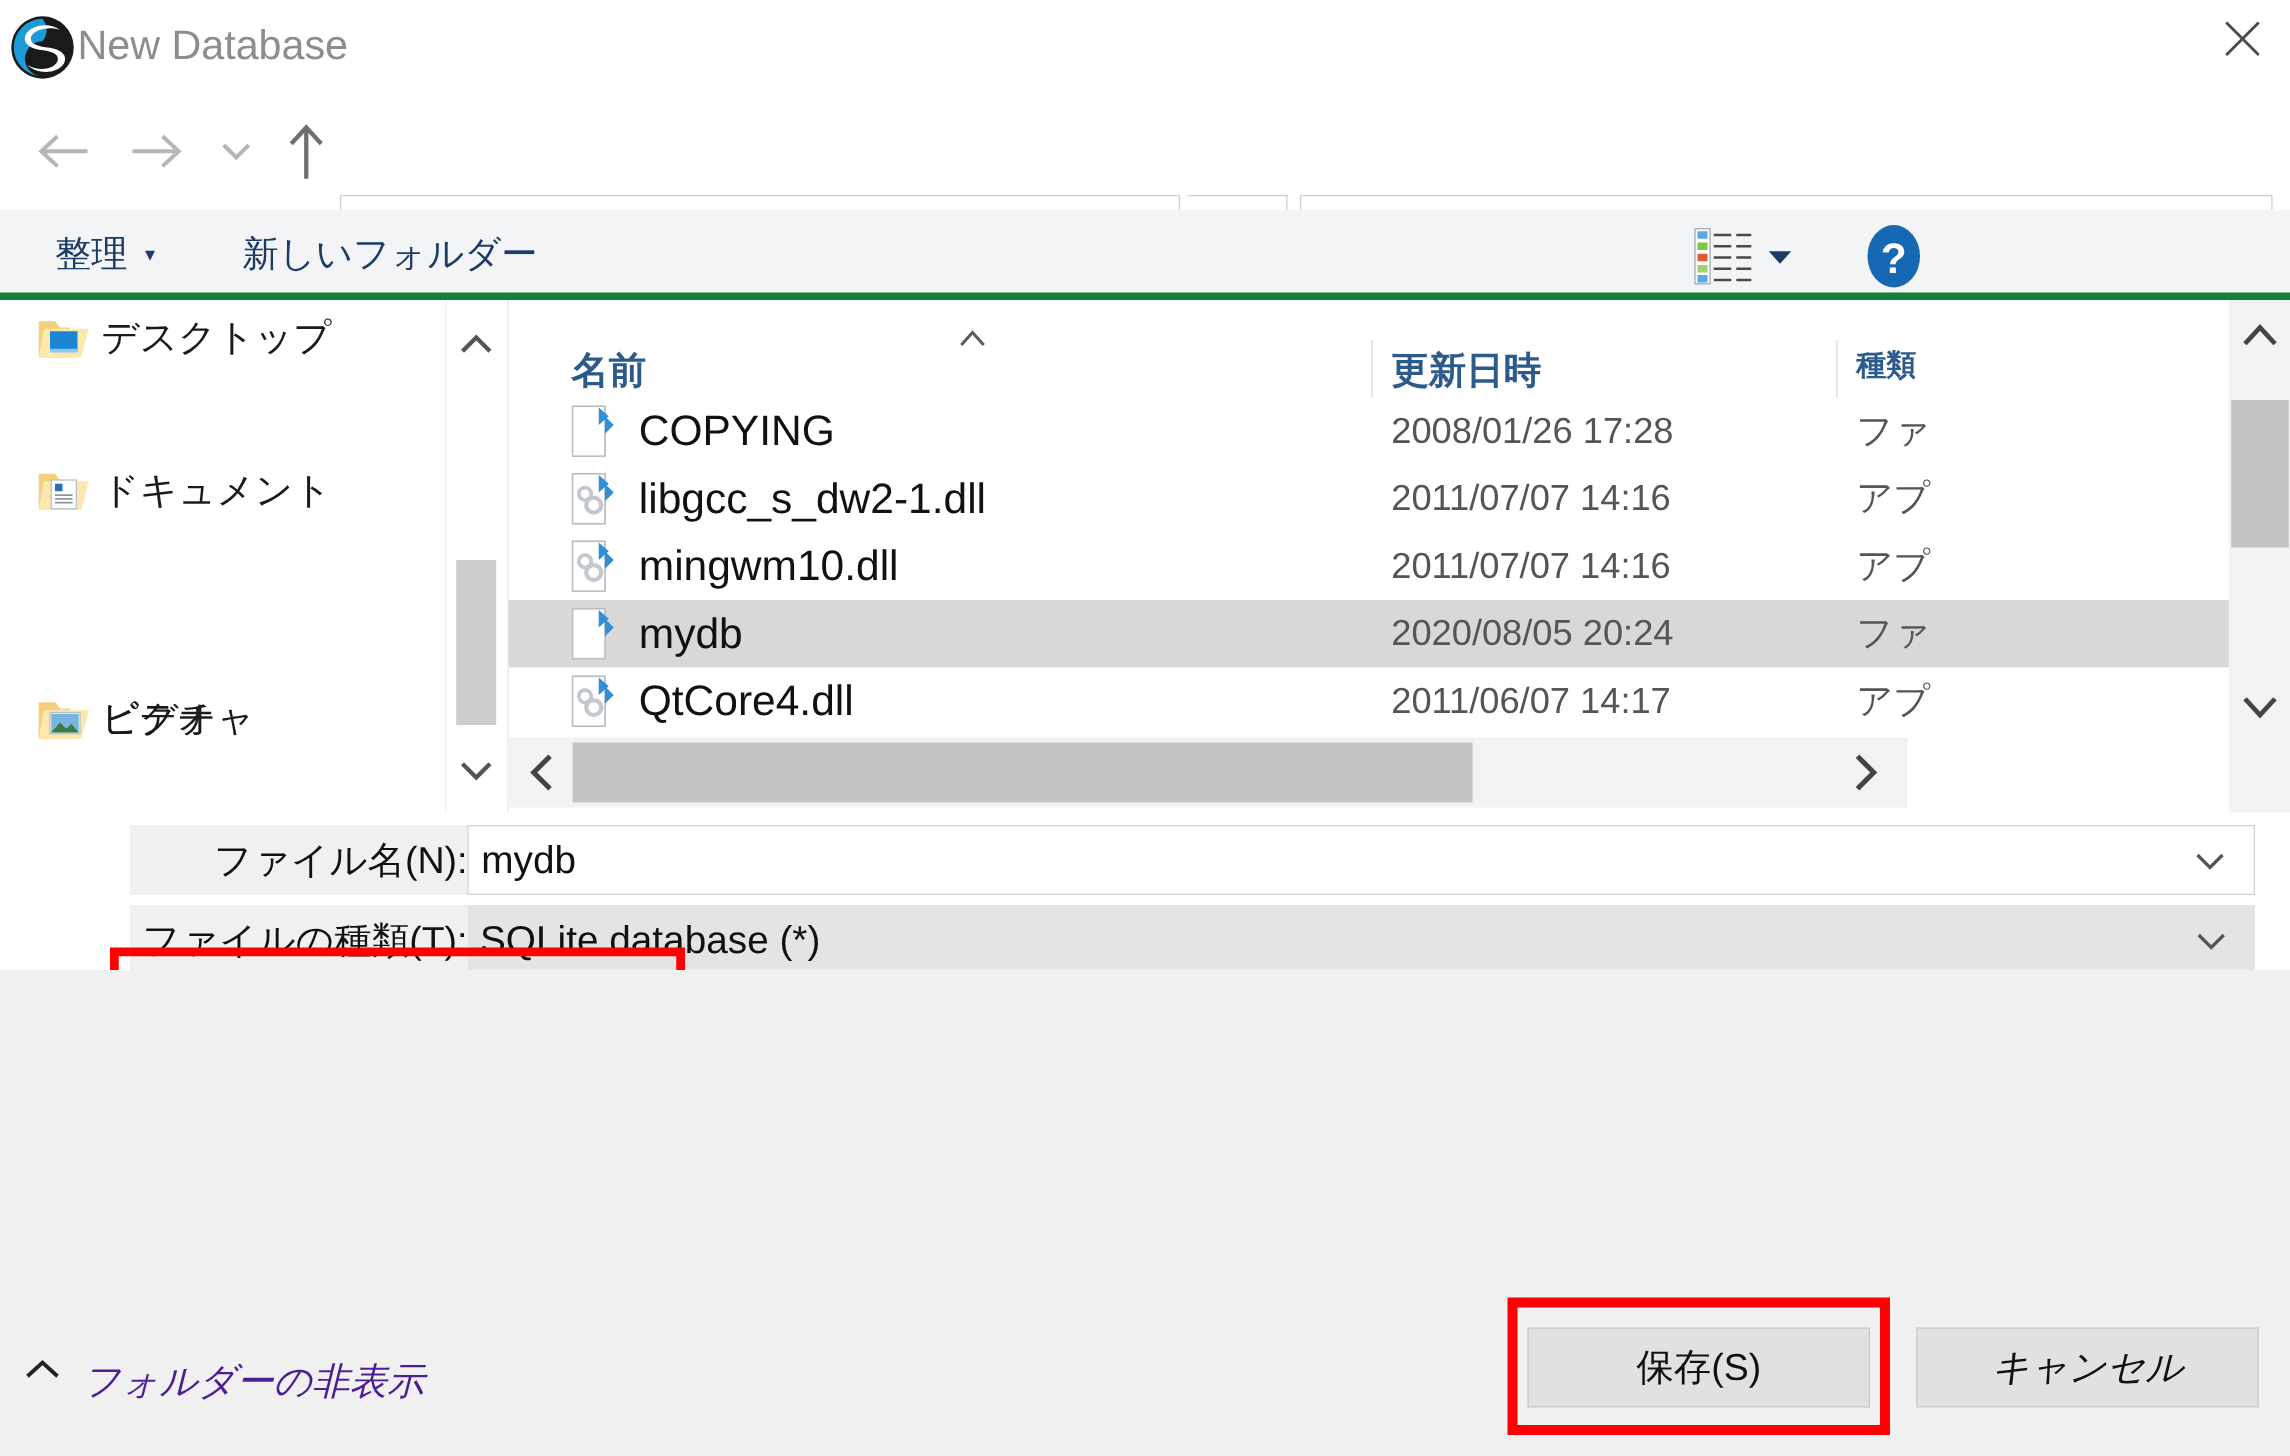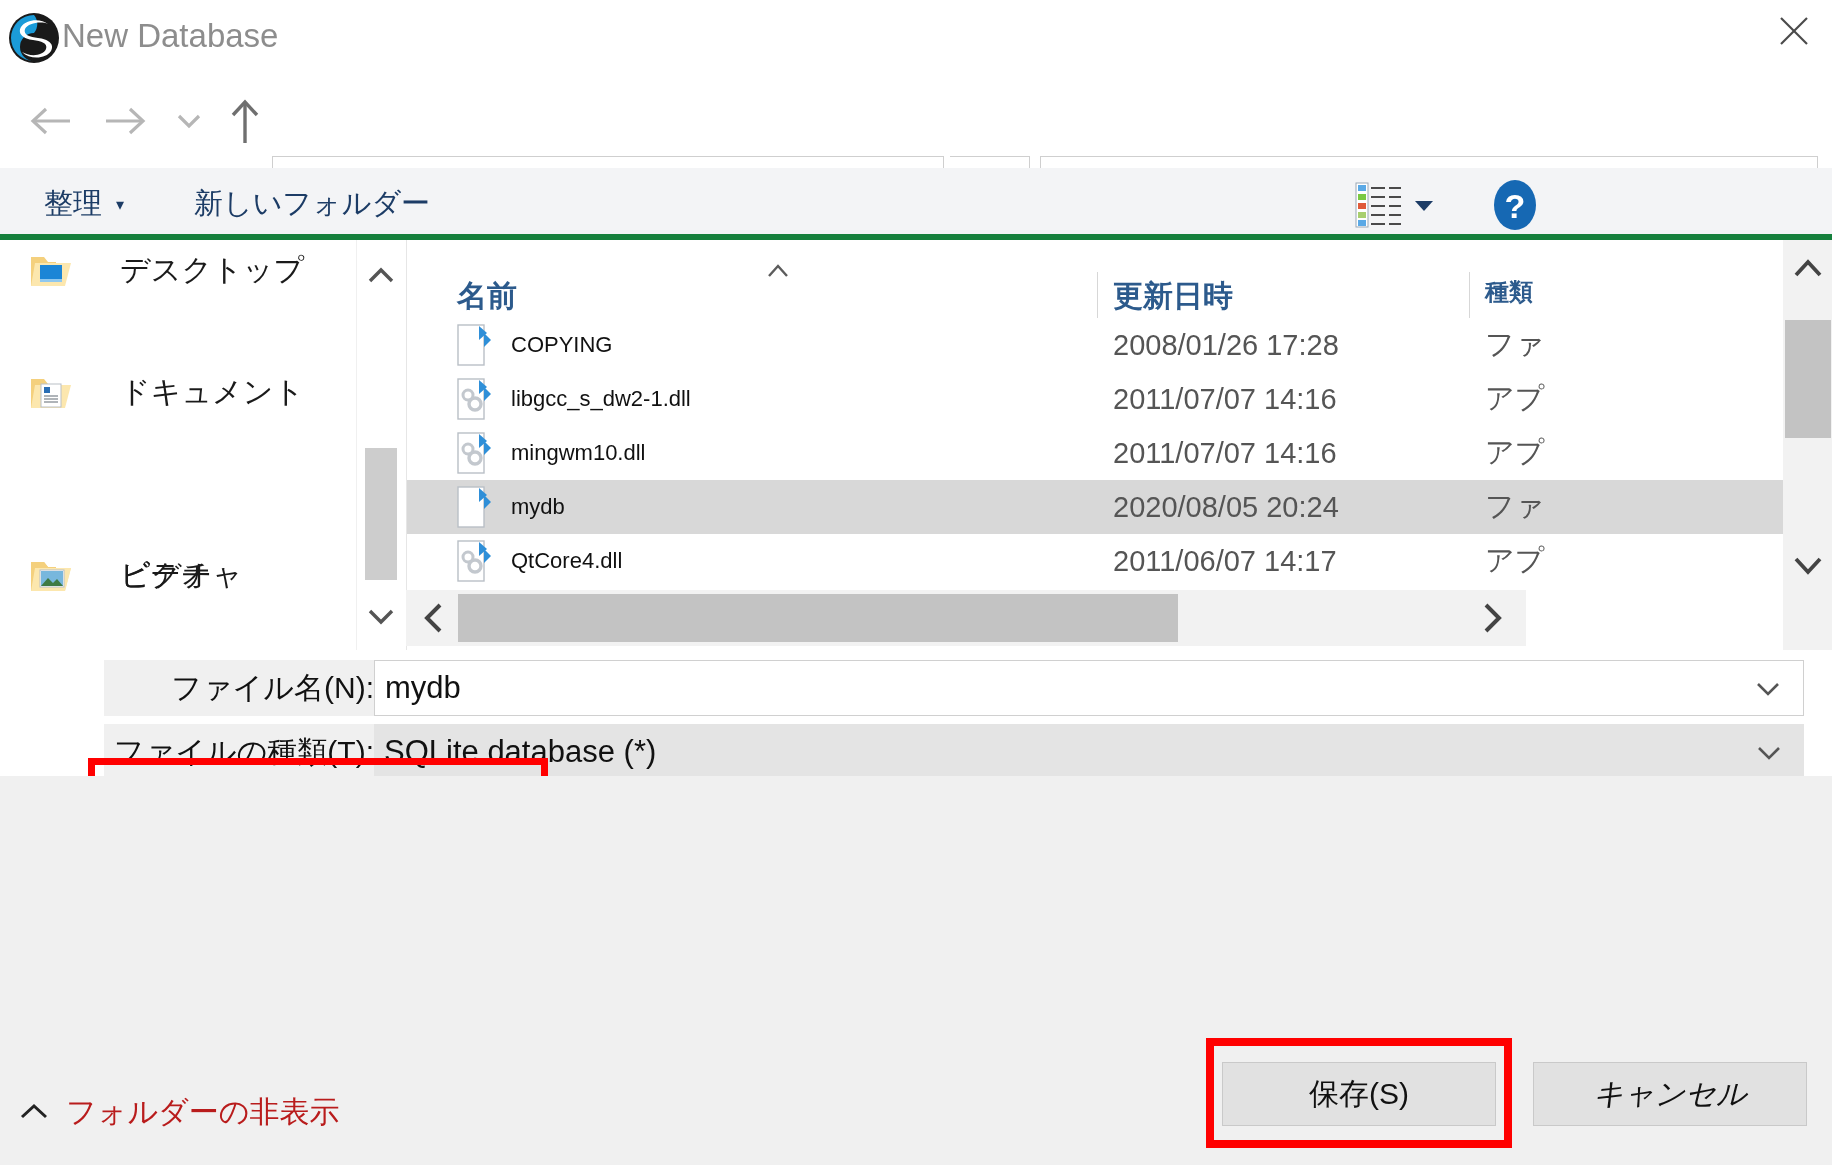--- a/index.html
+++ b/index.html
@@ -111,21 +111,21 @@
     position: absolute; left: 0; top: 240px; width: 1832px; height: 410px;
     background: #fff;
   }
   
   .sidebar {
     position: absolute; left: 0; top: 0; width: 356px; height: 410px;
     background: #fff; overflow: hidden;
   }
   .side-item {
     position: relative; height: 61px; display: flex; align-items: center;
-    padding-left: 120px; font-size: 30px; color: #1a1a1a; white-space: nowrap;
+    padding-left: 81px; font-size: 30px; color: #1a1a1a; white-space: nowrap;
   }
   .side-icon {
     position: absolute; left: 30px; top: 50%; transform: translateY(-50%);
     width: 42px; height: 36px;
   }
 
   
   .side-scroll {
     position: absolute; left: 356px; top: 0; width: 48px; height: 410px;
     background: #fff; border-left: 1px solid #f0f0f0;
@@ -163,21 +163,21 @@
     position: absolute; left: 356px; top: 4px; width: 30px; height: 22px;
     display:flex; align-items:center; justify-content:center;
   }
 
   .filerow {
     position: absolute; left: 0; width: 1426px; height: 54px;
     display: flex; align-items: center;
   }
   .filerow.selected { background: #d8d8d8; }
   .fr-icon { position: absolute; left: 50px; width: 34px; height: 42px; }
-  .fr-name { position: absolute; left: 104px; font-size: 22px; color: #111; white-space: nowrap; }
+  .fr-name { position: absolute; left: 104px; font-size: 34px; color: #111; white-space: nowrap; }
   .fr-date { position: absolute; left: 706px; font-size: 29px; color: #555; white-space: nowrap; }
   .fr-type { position: absolute; left: 1078px; font-size: 29px; color: #555; white-space: nowrap; }
 
   
   .file-vscroll {
     position: absolute; left: 1376px; top: 0; width: 50px; height: 410px;
     background: #f2f2f2;
   }
   .file-vscroll .arrow-up, .file-vscroll .arrow-dn {
     position: absolute; left: 0; width: 50px; height: 50px;
@@ -231,21 +231,21 @@
     border: 7px solid #ff0000; pointer-events: none;
   }
 
   
   .footer {
     position: absolute; left: 0; top: 776px; width: 1832px; height: 389px;
     background: #f0f0f0;
   }
   .hidefolders {
     position: absolute; left: 18px; top: 1085px; height: 54px;
-    display: flex; align-items: center; font-size: 30px; color: #b91c1c; white-space: nowrap;
+    display: flex; align-items: flex-start; font-size: 30px; color: #4c1d95; white-space: nowrap; font-style: italic;
   }
   .hidefolders .up-caret { margin-right: 16px; display:flex; }
 
   .btn {
     position: absolute; height: 64px;
     background: #e1e1e1; border: 1px solid #c9c9c9;
     display: flex; align-items: center; justify-content: center;
     font-size: 30px; color: #111; white-space: nowrap;
   }
   .btn-save   { left: 1222px; top: 1062px; width: 274px; }

